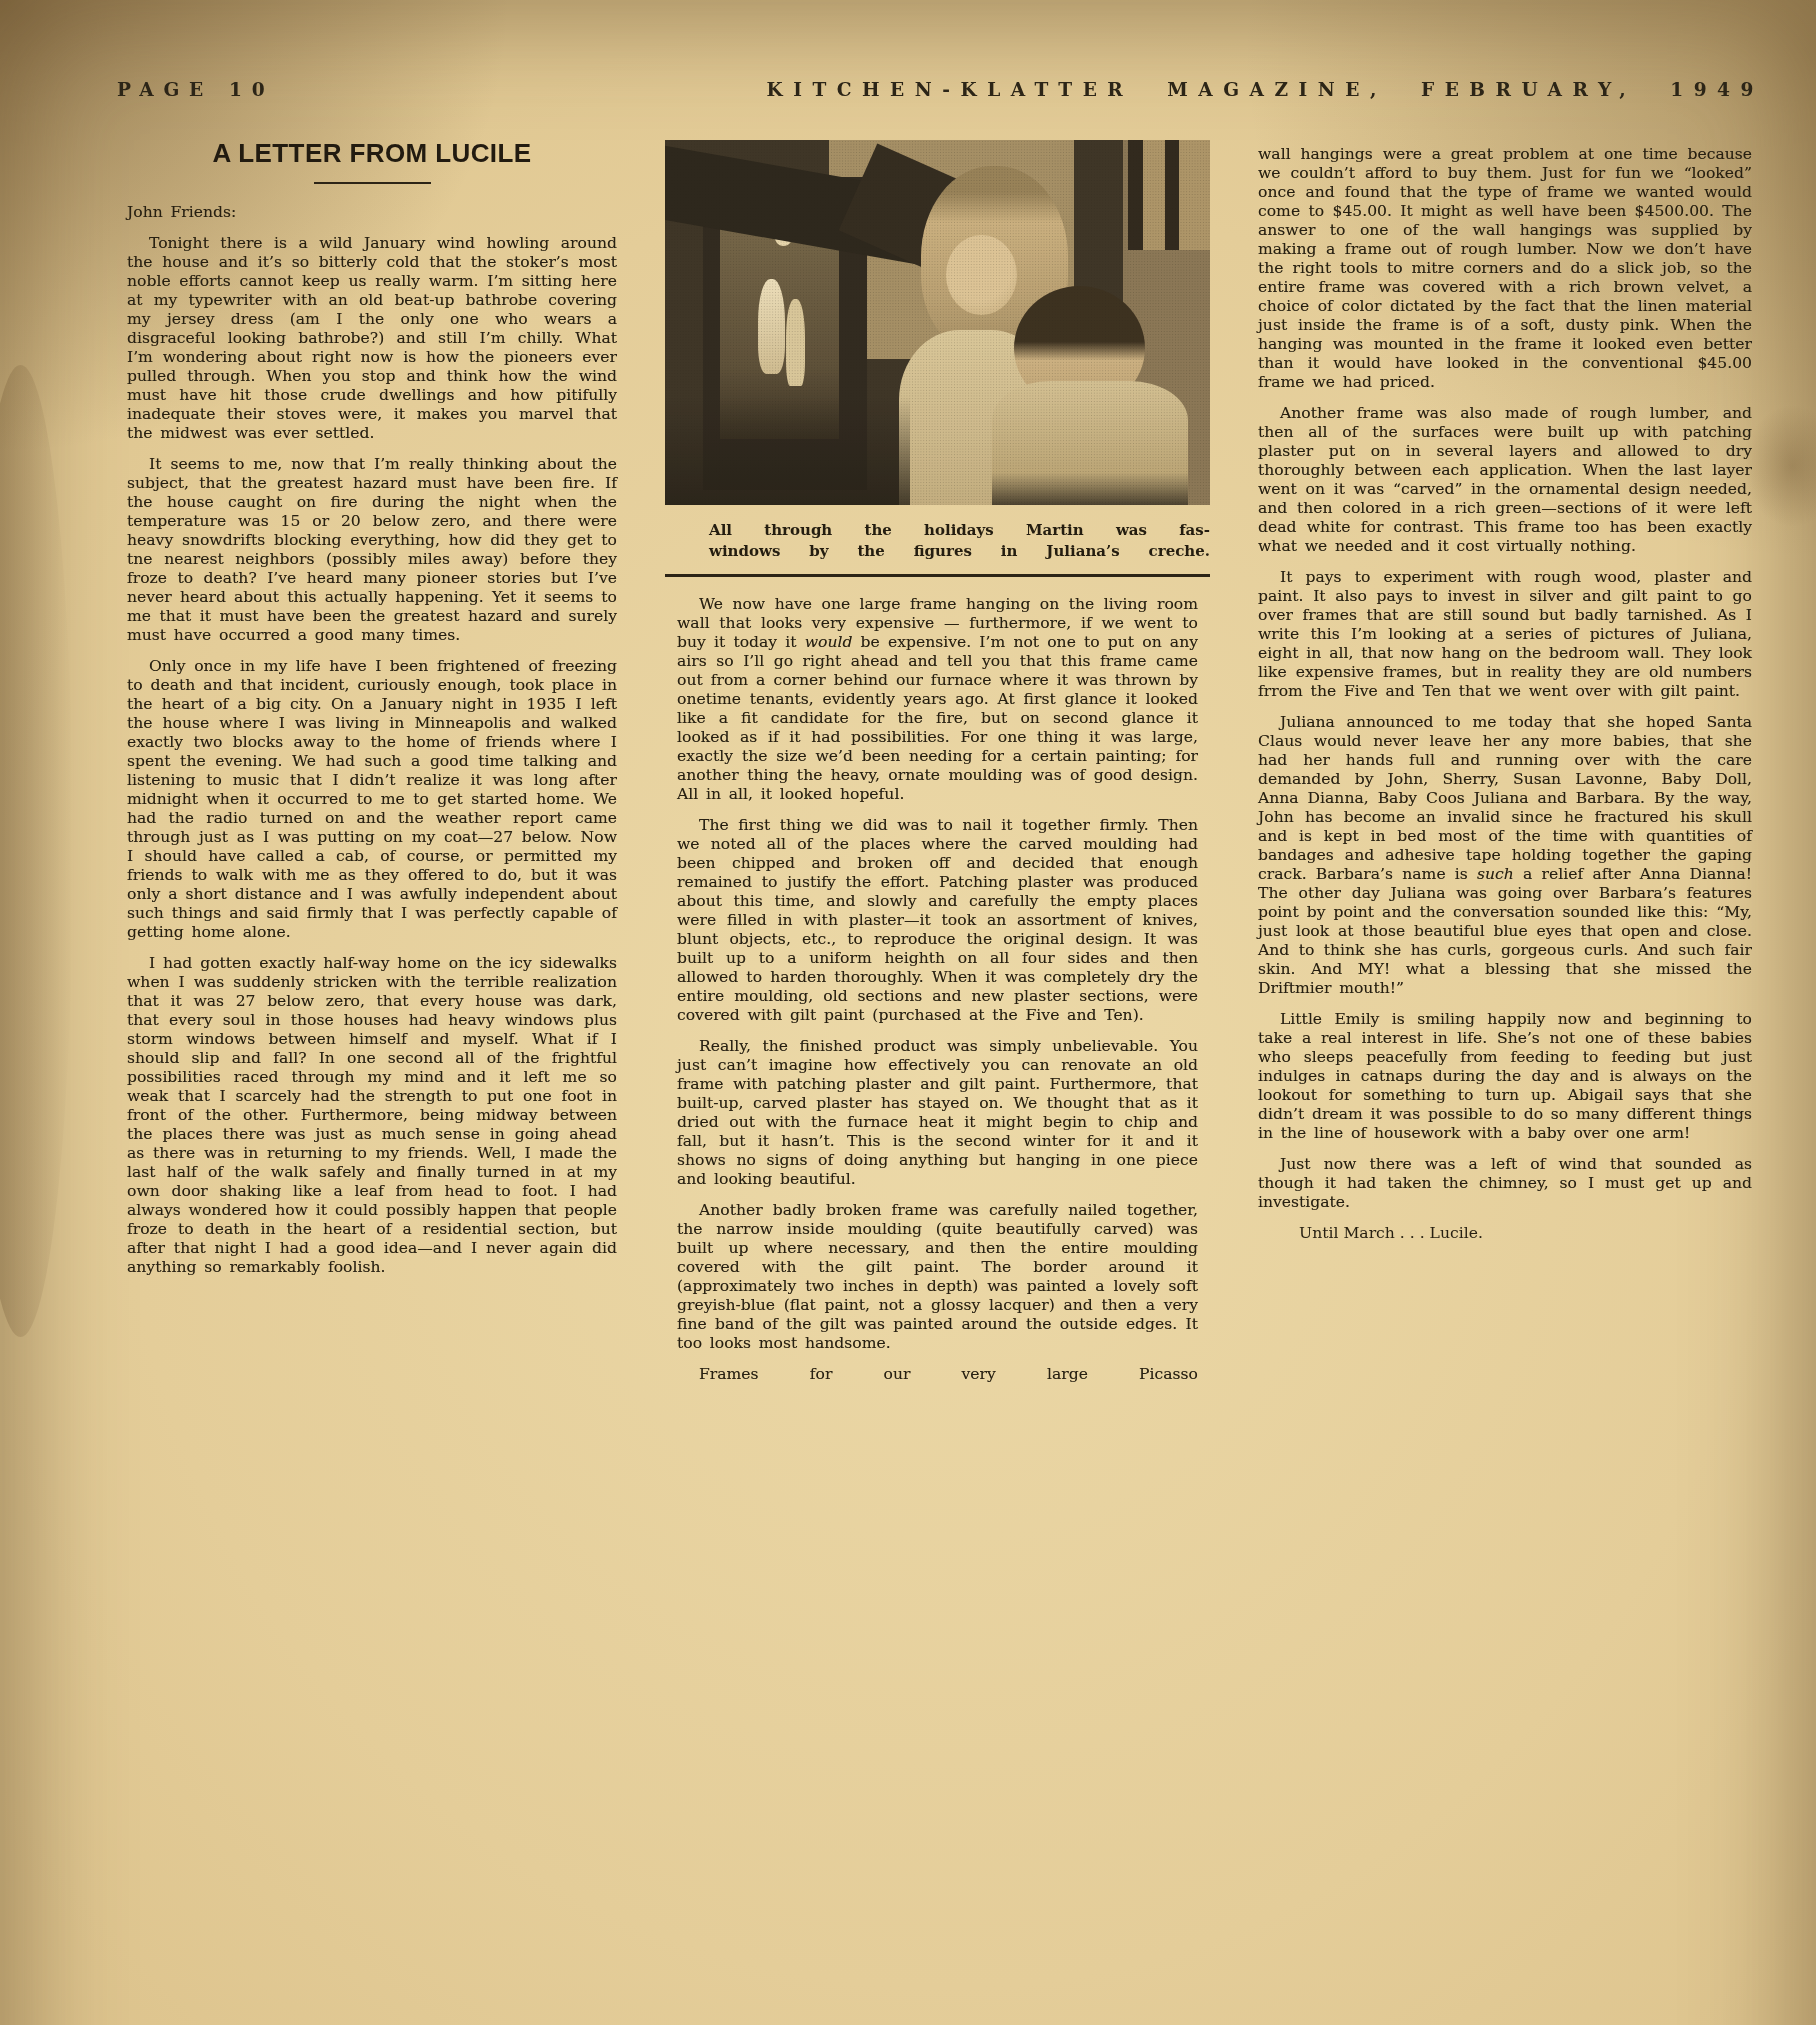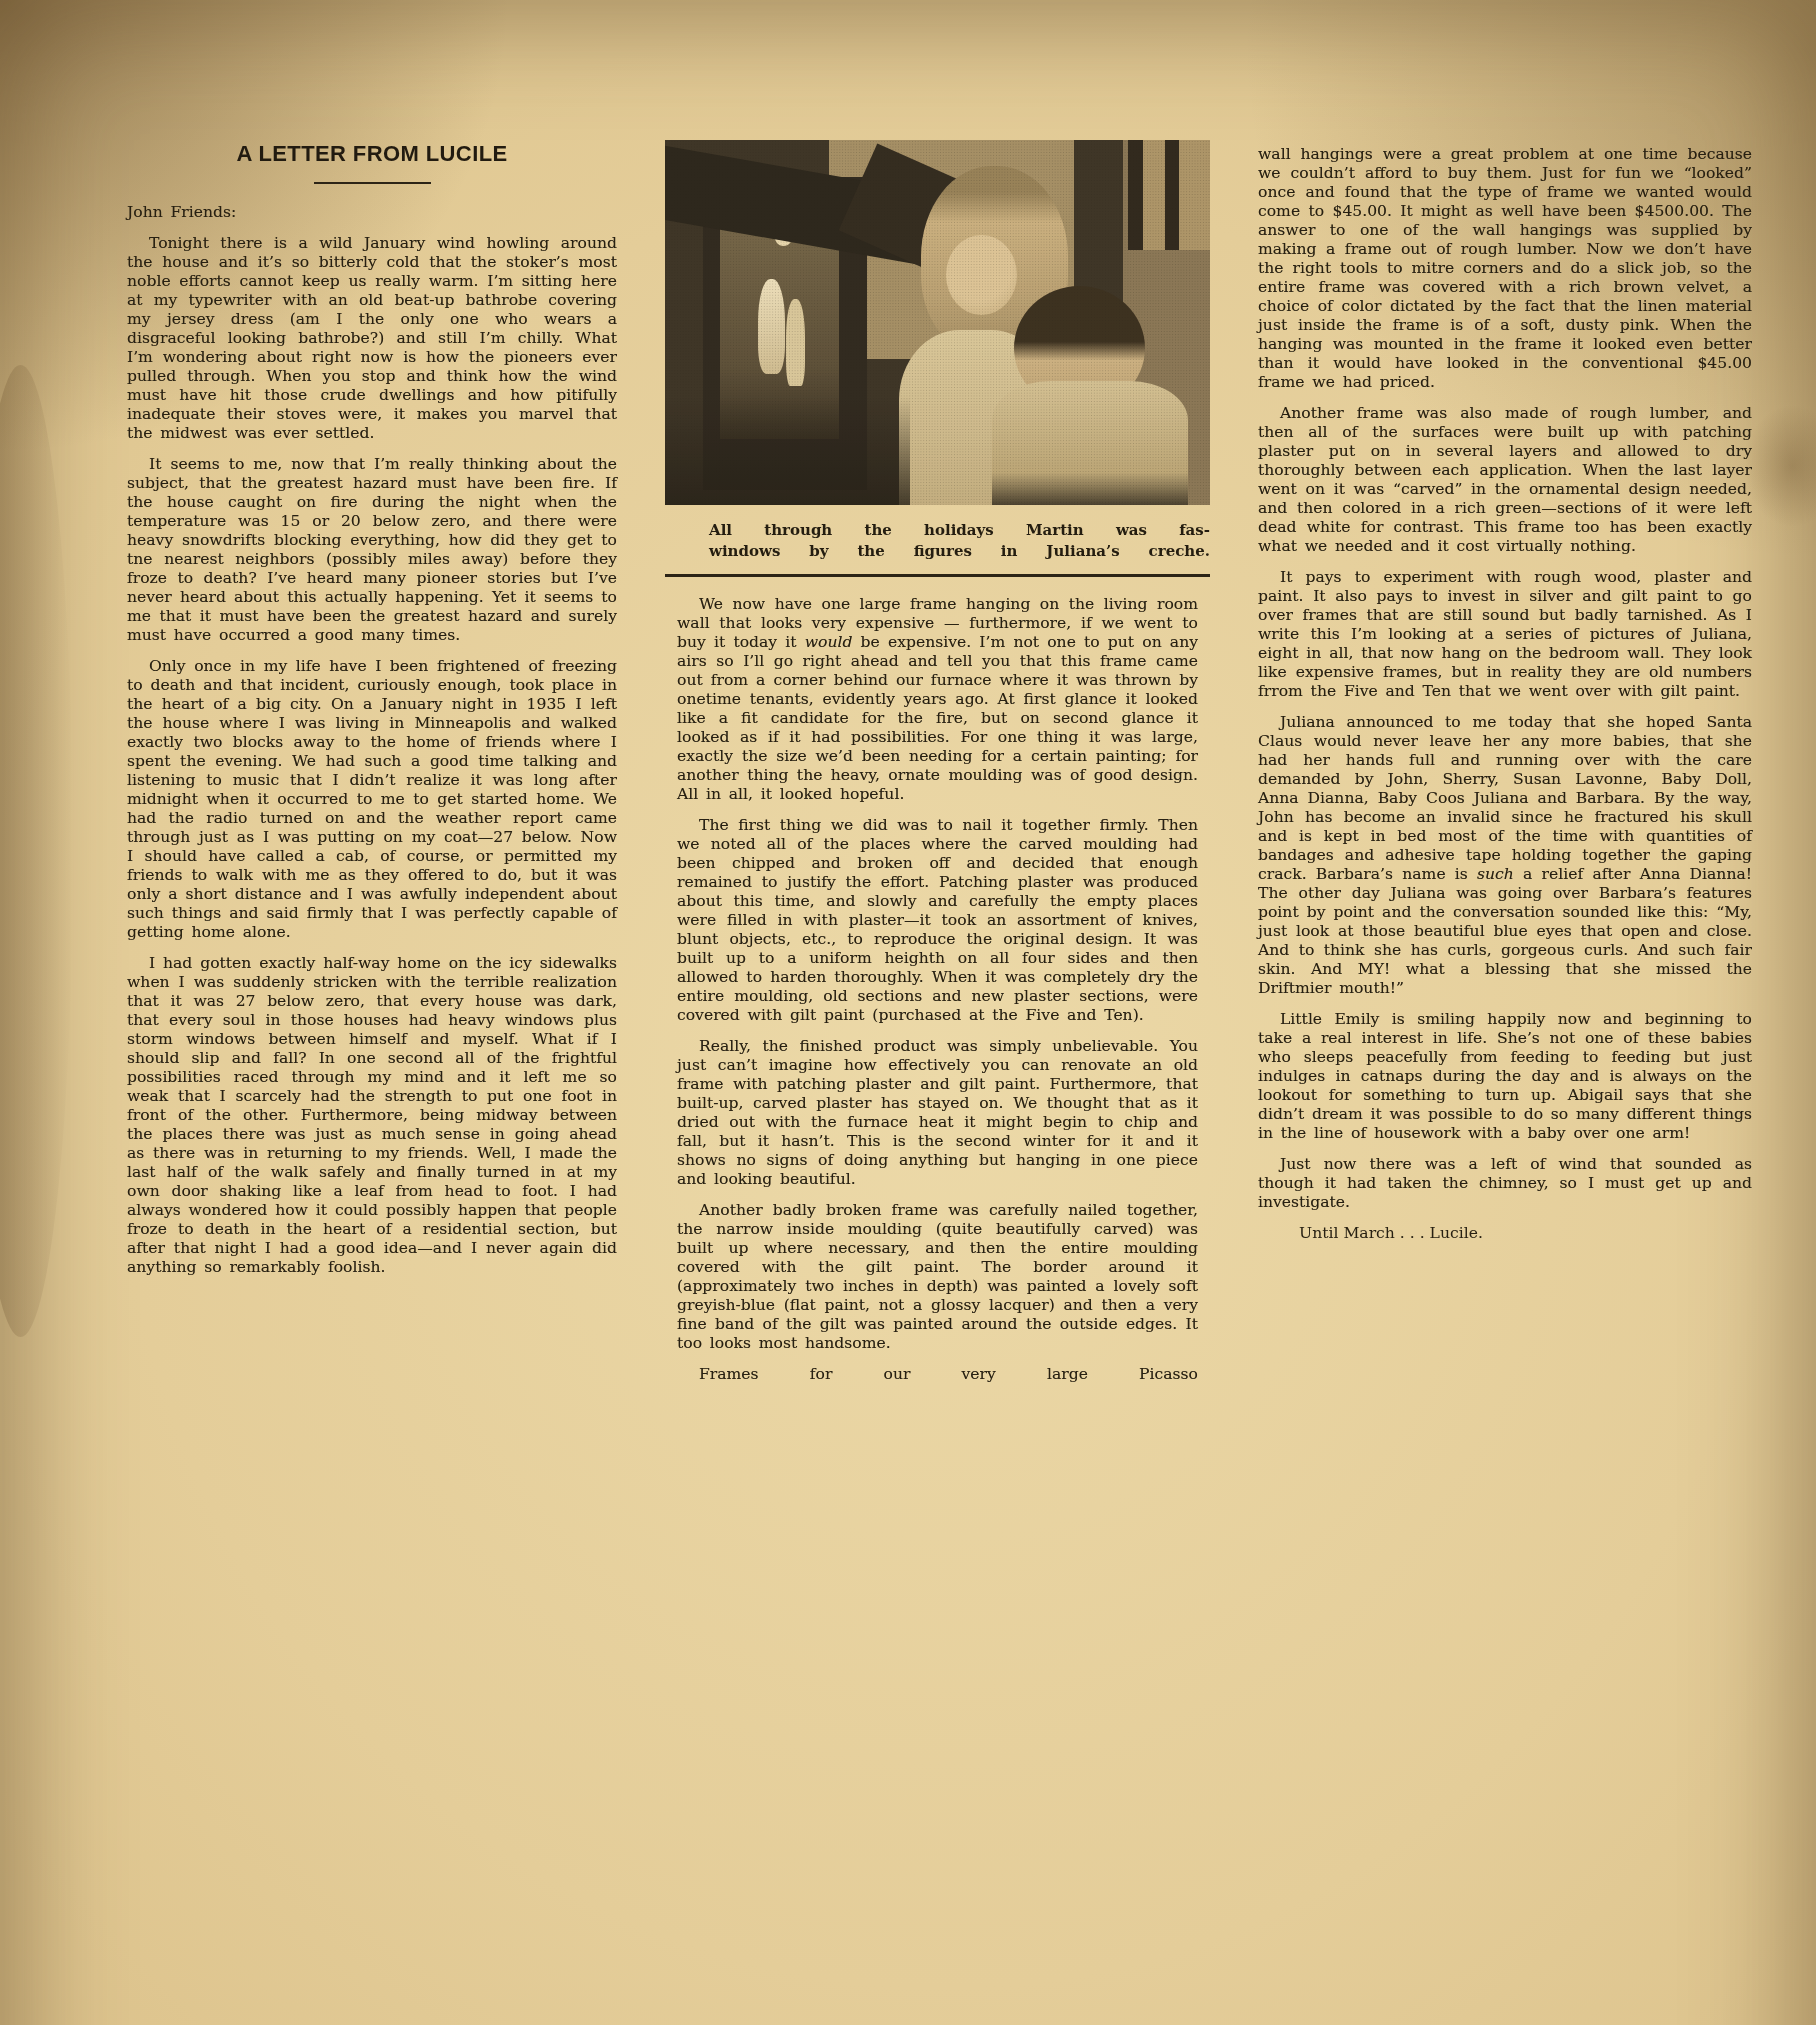--- a/index.html
+++ b/index.html
@@ -35,21 +35,21 @@
     color:#272012;
   }
   .col{text-align:justify;}
   .col1{width:514px;}
   .col2{width:545px;}
   .col3{width:518px;padding-top:11.3px;}
 
   .article-title{
     margin:17px 0 5px 0;text-align:center;
     font-family:"Liberation Sans", sans-serif;font-weight:bold;
-    font-size:22px;line-height:29px;letter-spacing:0.4px;color:#221b10;
+    font-size:26px;line-height:29px;letter-spacing:0.4px;color:#221b10;
   }
   .title-rule{width:117px;height:2.4px;background:#2c2416;margin:13.8px auto 18.6px;}
   .salutation{margin:0 0 2.4px 0;}
 
   p.body{margin:12px;font-size:15.6px;line-height:19px;word-spacing:2.8px;
     text-shadow:0 0 0.4px rgba(45,34,16,.35);}
   p.indent{text-indent:22px;}
   .force-just{text-align-last:justify;}
   .it{font-style:italic;}
   .closing{margin:0;font-size:15.6px;line-height:19px;text-align:left;padding-left:53px;}
@@ -93,20 +93,24 @@
   .caption-rule{height:2.4px;background:#2c2416;margin:12px 0 18.6px;}
 </style>
 </head>
 <body>
 
 <div class="page">
   <div class="edge-shade"></div>
   <div class="stain s1"></div>
   <div class="stain s2"></div>
 
+  <div class="masthead">
+    <span class="page-label">PAGE 10</span>
+    <span class="mag-title">KITCHEN-KLATTER MAGAZINE, FEBRUARY, 1949</span>
+  </div>
 
   <div class="content">
 
     <section class="col col1">
       <h1 class="article-title">A LETTER FROM LUCILE</h1>
       <div class="title-rule"></div>
       <p class="body salutation">John Friends:</p>
       <p class="body indent">Tonight there is a wild January wind howling around the house and it’s so bitterly cold that the stoker’s most noble efforts cannot keep us really warm. I’m sitting here at my typewriter with an old beat-up bathrobe covering my jersey dress (am I the only one who wears a disgraceful looking bathrobe?) and still I’m chilly. What I’m wondering about right now is how the pioneers ever pulled through. When you stop and think how the wind must have hit those crude dwellings and how pitifully inadequate their stoves were, it makes you marvel that the midwest was ever settled.</p>
       <p class="body indent">It seems to me, now that I’m really thinking about the subject, that the greatest hazard must have been fire. If the house caught on fire during the night when the temperature was 15 or 20 below zero, and there were heavy snowdrifts blocking everything, how did they get to tne nearest neighbors (possibly miles away) before they froze to death? I’ve heard many pioneer stories but I’ve never heard about this actually happening. Yet it seems to me that it must have been the greatest hazard and surely must have occurred a good many times.</p>
       <p class="body indent">Only once in my life have I been frightened of freezing to death and that incident, curiously enough, took place in the heart of a big city. On a January night in 1935 I left the house where I was living in Minneapolis and walked exactly two blocks away to the home of friends where I spent the evening. We had such a good time talking and listening to music that I didn’t realize it was long after midnight when it occurred to me to get started home. We had the radio turned on and the weather report came through just as I was putting on my coat—27 below. Now I should have called a cab, of course, or permitted my friends to walk with me as they offered to do, but it was only a short distance and I was awfully independent about such things and said firmly that I was perfectly capable of getting home alone.</p>

